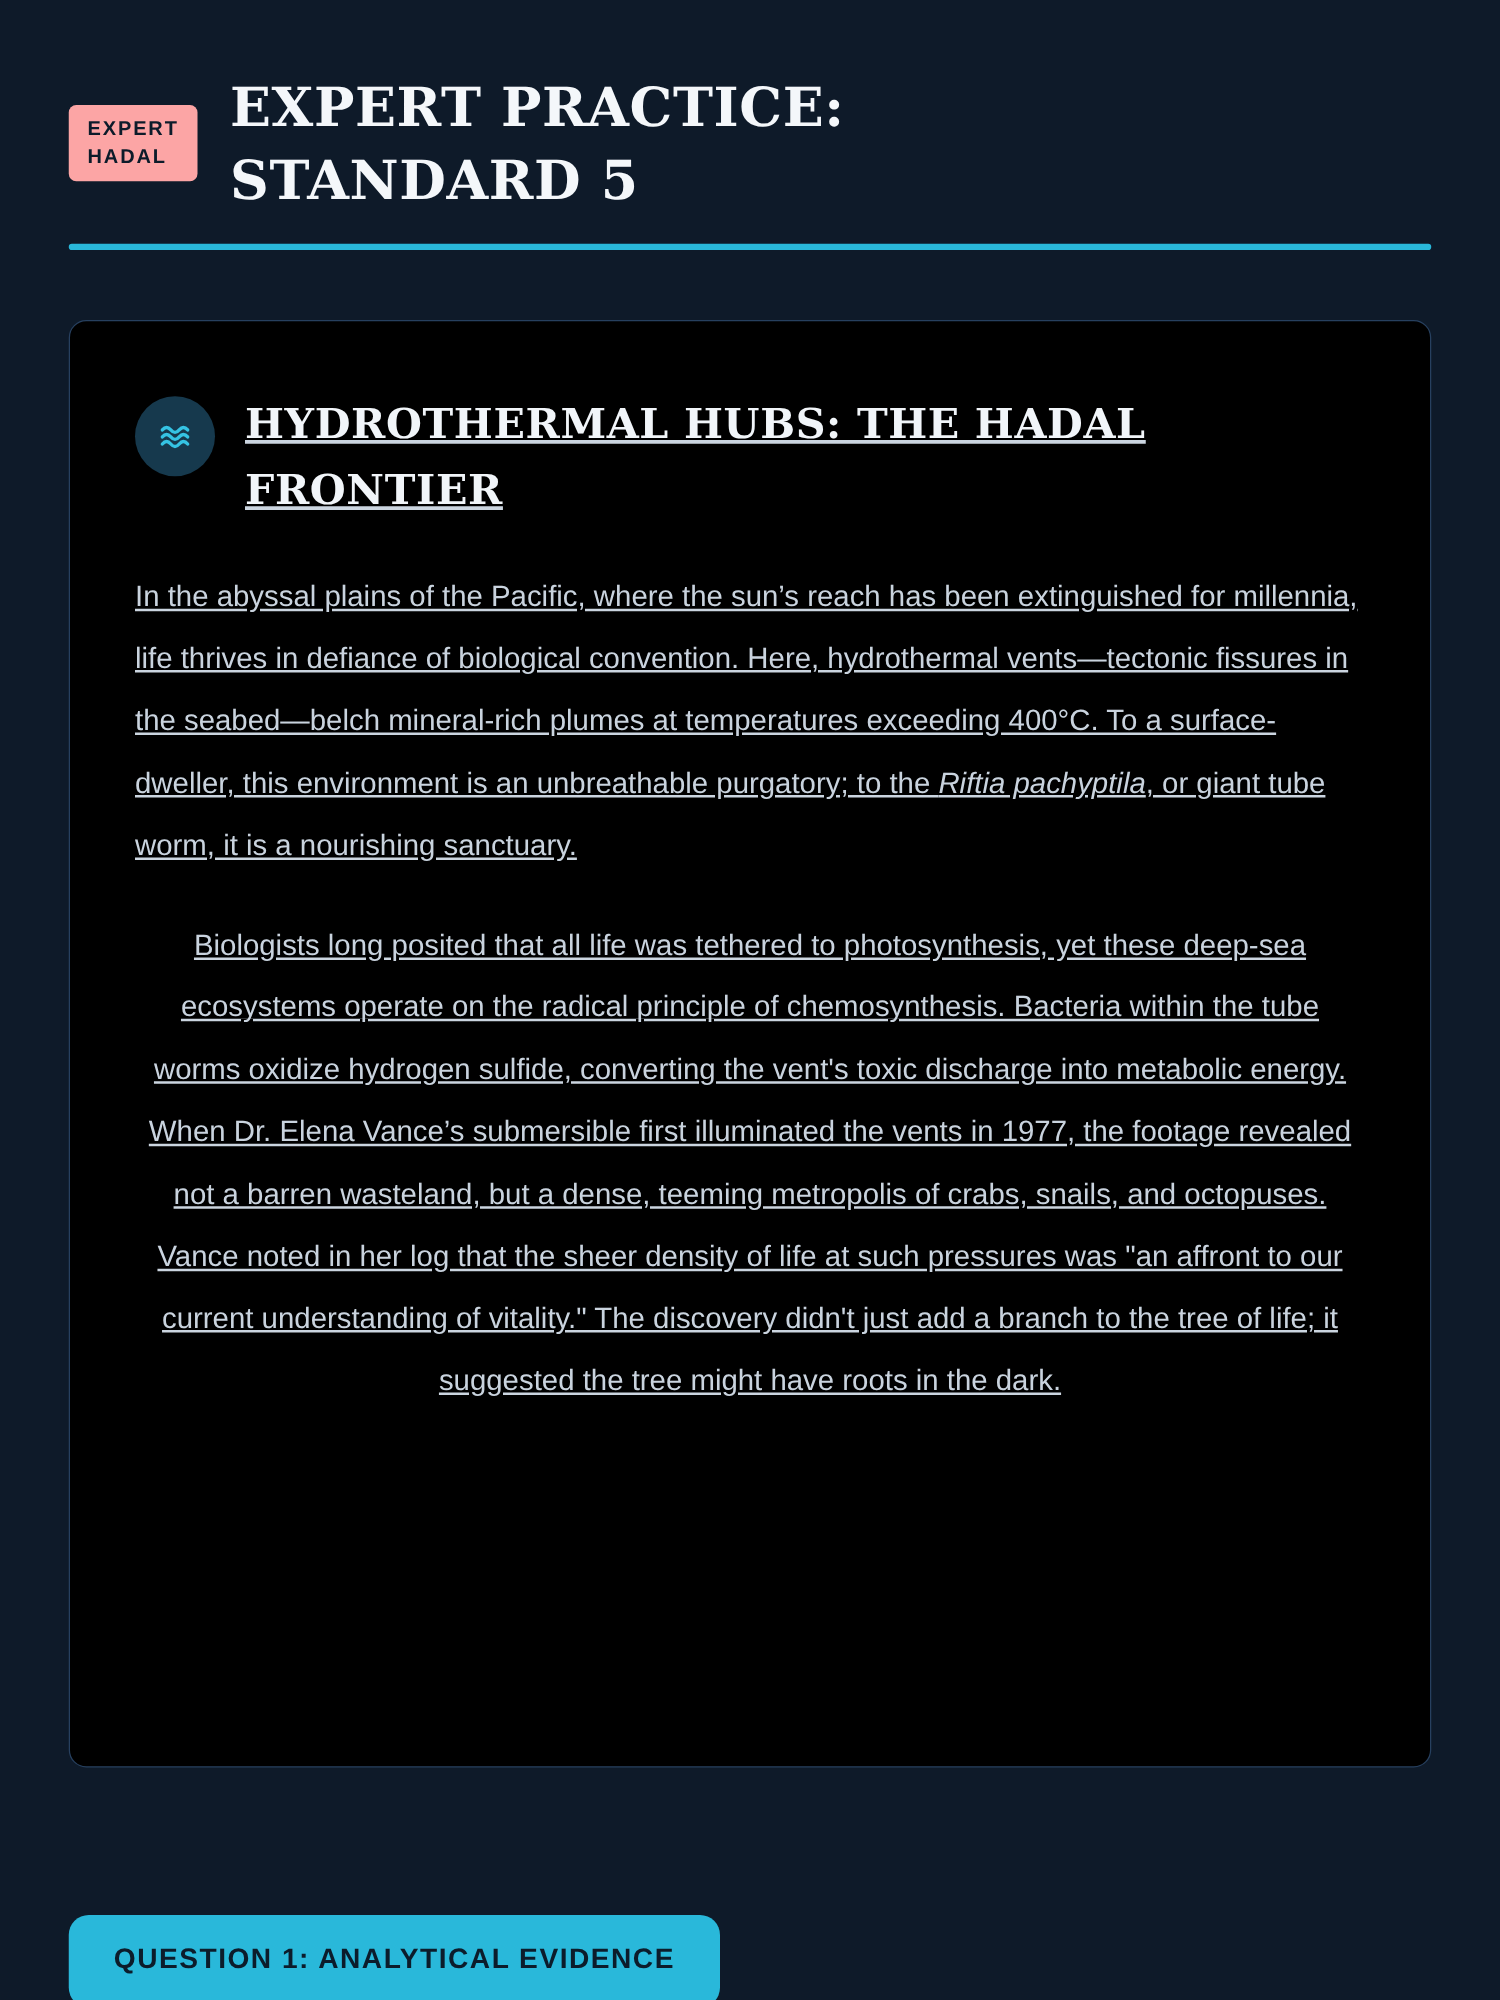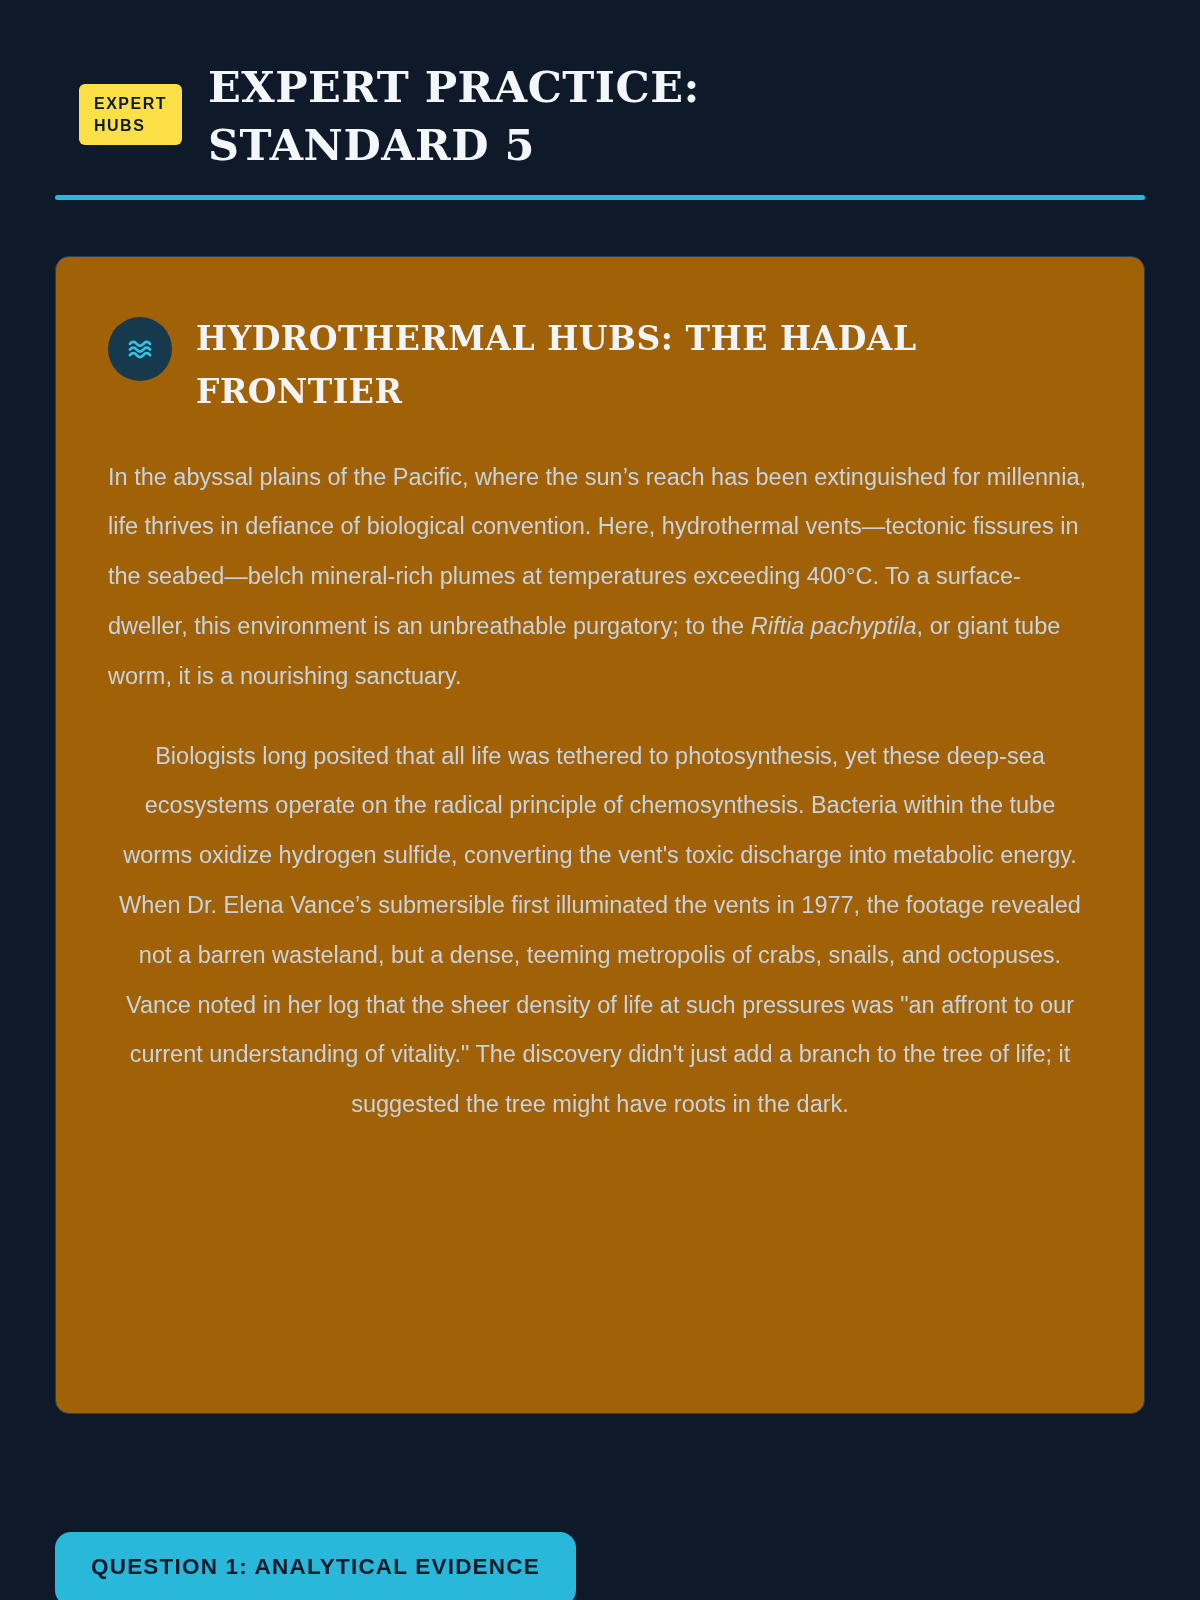--- a/index.html
+++ b/index.html
@@ -17,30 +17,29 @@
   }
 
   
   .header-row {
     display: flex;
     align-items: flex-start;
     gap: 26px;
   }
   .tier-badge {
     margin-top: 26px;
-    background: #fde047;
+    background: #fca5a5;
     color: #0c1b2a;
     font-weight: bold;
     font-size: 16px;
     letter-spacing: 1.5px;
     line-height: 1.35;
     padding: 9px 15px;
     border-radius: 6px;
     flex: 0 0 auto;
-    margin-left: 24px;
   }
   .tier-badge span { display: block; }
   .page-title {
     font-family: "DejaVu Serif", serif;
     font-weight: 700;
     color: #f4f7fa;
     font-size: 43px;
     line-height: 1.36;
     letter-spacing: 0.5px;
   }
@@ -86,25 +85,26 @@
     margin-top: 20px;
     height: 5px;
     background: #29b8da;
     border: none;
     border-radius: 3px;
   }
 
   
   .passage-card {
     margin-top: 56px;
-    background: #a16207;
+    background: #000000;
     border: 1px solid #27405f;
     border-radius: 14px;
     padding: 56px 52px 60px 52px;
     min-height: 1158px;
+    text-decoration: underline;
   }
   .passage-header {
     display: flex;
     align-items: flex-start;
     gap: 24px;
   }
   .wave-circle {
     flex: 0 0 auto;
     width: 64px;
     height: 64px;
@@ -149,21 +149,21 @@
   }
 </style>
 </head>
 <body>
 
 <div class="page">
 
   <div class="header-row">
     <div class="tier-badge">
       <span>EXPERT</span>
-      <span>HUBS</span>
+      <span>HADAL</span>
     </div>
     <h1 class="page-title">
       <span>EXPERT PRACTICE:</span><br>
       <span>STANDARD 5</span>
     </h1>
   </div>
 
 
   <hr class="rule">
 

